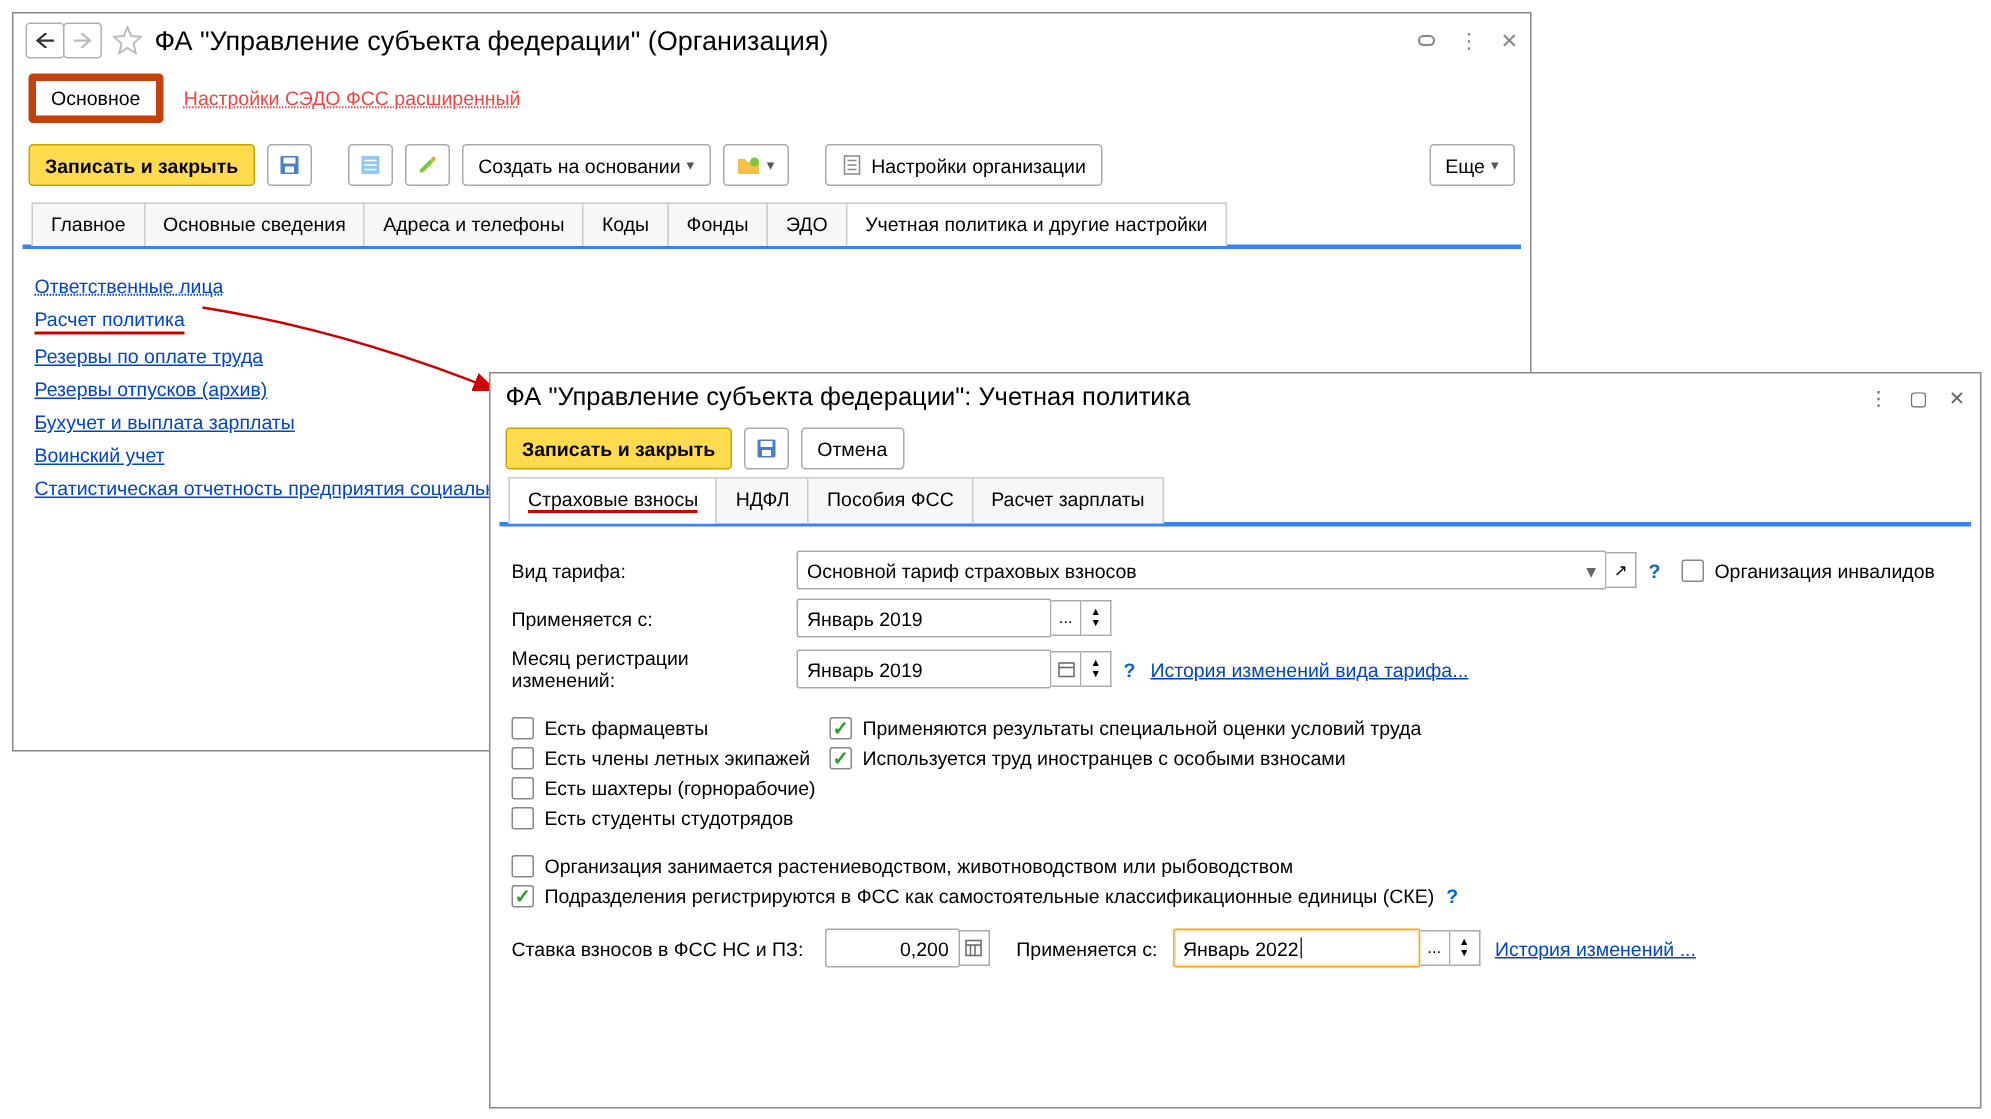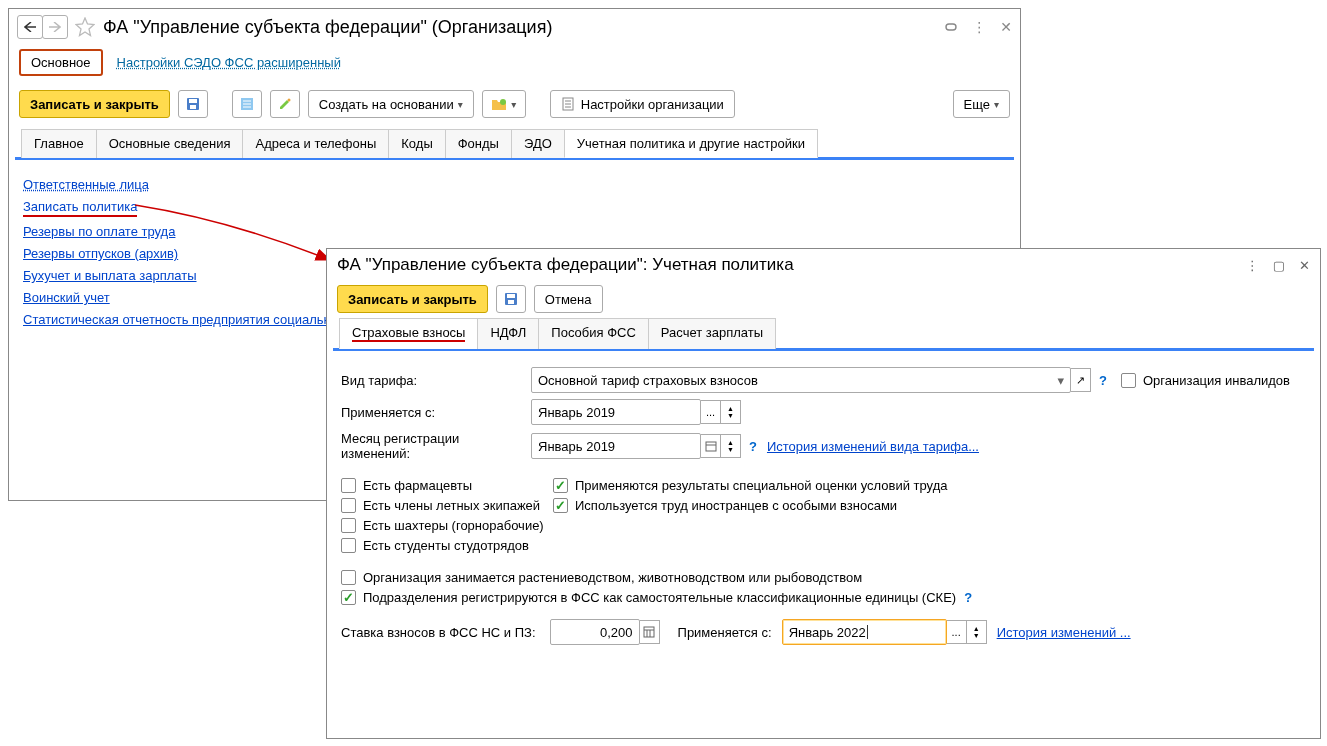--- a/index.html
+++ b/index.html
@@ -43,25 +43,25 @@
   .title-text { font-size:18px; font-weight:400; flex:1; }
   .title-icons { display:flex; align-items:center; gap:14px; color:#888;}
   .title-icons span { cursor:pointer; font-size:14px; }
 
   
   .section-nav {
     display:flex; align-items:center;
     padding: 4px 10px 10px 10px;
   }
   .section-current {
-    border:2px solid #c2410c; border-radius:3px;
+    border:5px solid #c2410c; border-radius:3px;
     padding:4px 10px; background:#fff;
   }
   .section-link {
-    color:#0369a1; text-decoration:underline dotted;
+    color:#ef4444; text-decoration:underline dotted;
     margin-left:14px; cursor:pointer;
   }
 
   
   .toolbar {
     display:flex; align-items:center;
     padding: 4px 10px 10px 10px; gap:8px;
   }
   .btn {
     border:1px solid #aaa; border-radius:3px;
@@ -263,21 +263,21 @@
     <div class="tab">Основные сведения</div>
     <div class="tab">Адреса и телефоны</div>
     <div class="tab">Коды</div>
     <div class="tab">Фонды</div>
     <div class="tab">ЭДО</div>
     <div class="tab active">Учетная политика и другие настройки</div>
   </div>
 
   <div class="link-list">
     <a class="dotted">Ответственные лица</a>
-    <a><span class="underline-red">Записать политика</span></a>
+    <a><span class="underline-red">Расчет политика</span></a>
     <a>Резервы по оплате труда</a>
     <a>Резервы отпусков (архив)</a>
     <a>Бухучет и выплата зарплаты</a>
     <a>Воинский учет</a>
     <a>Статистическая отчетность предприятия социальн</a>
   </div>
 </div>
 
 <svg class="arrow-svg" width="210" height="70">
   <defs>

